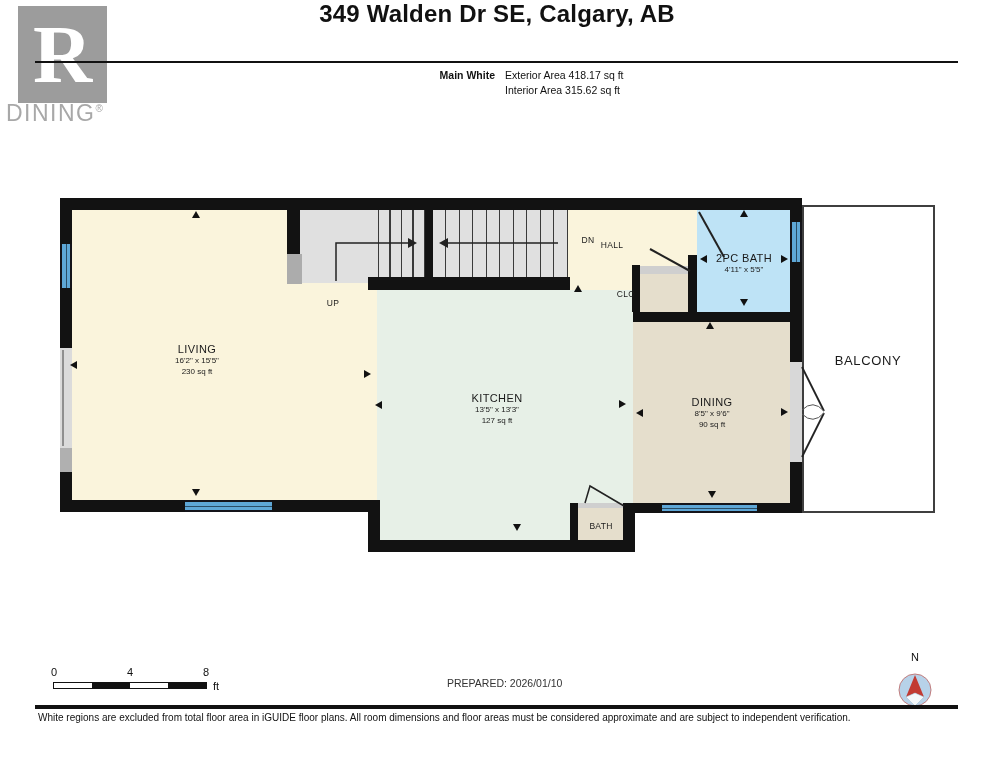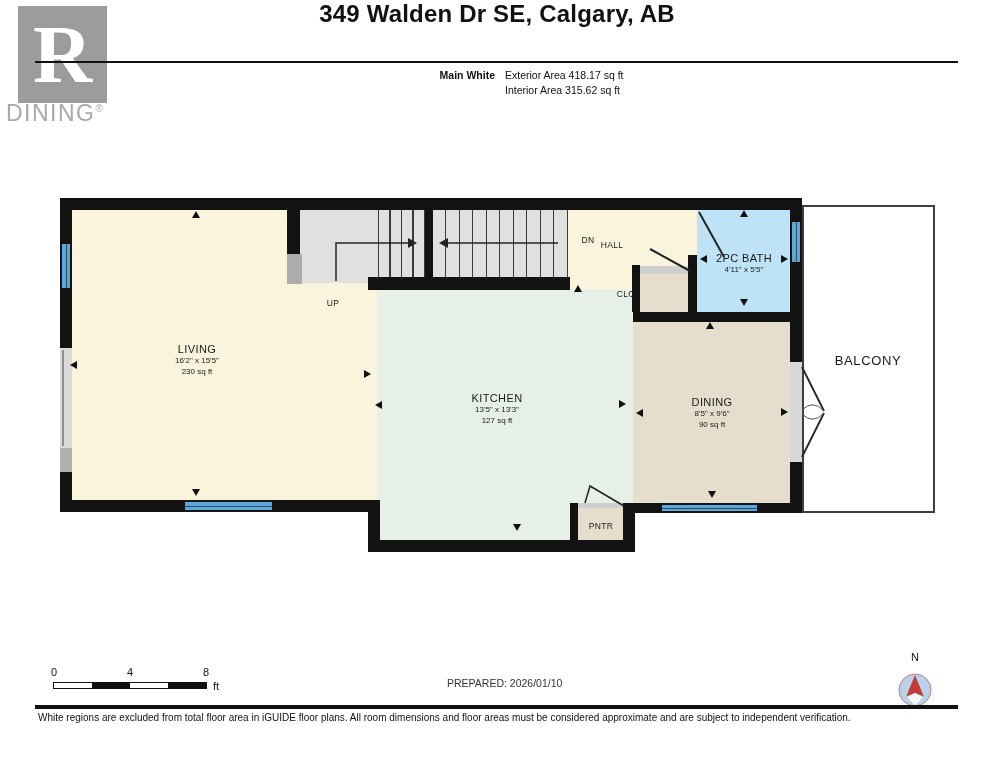--- a/index.html
+++ b/index.html
@@ -190,21 +190,21 @@
 <div class="room-label" style="left:712px;top:413px">
   <div class="rn">DINING</div>
   <div class="rd">8'5" x 9'6"</div>
   <div class="rd">90 sq ft</div>
 </div>
 <div class="room-label" style="left:744px;top:263px">
   <div class="rn">2PC BATH</div>
   <div class="rd">4'11" x 5'5"</div>
 </div>
 <div class="tag" style="left:626px;top:294px">CLO</div>
-<div class="tag" style="left:601px;top:526px">PNTR</div>
+<div class="tag" style="left:601px;top:526px">BATH</div>
 <div class="tag" style="left:588px;top:240px">DN</div>
 <div class="tag" style="left:612px;top:245px">HALL</div>
 <div class="tag" style="left:333px;top:303px">UP</div>
 <div class="tag" style="left:868px;top:360px;font-size:13px;letter-spacing:0.6px">BALCONY</div>
 
 <div class="sb-num" style="left:47px">0</div>
 <div class="sb-num" style="left:123px">4</div>
 <div class="sb-num" style="left:199px">8</div>
 <div class="scalebar">
   <span class="sb-w"></span>

